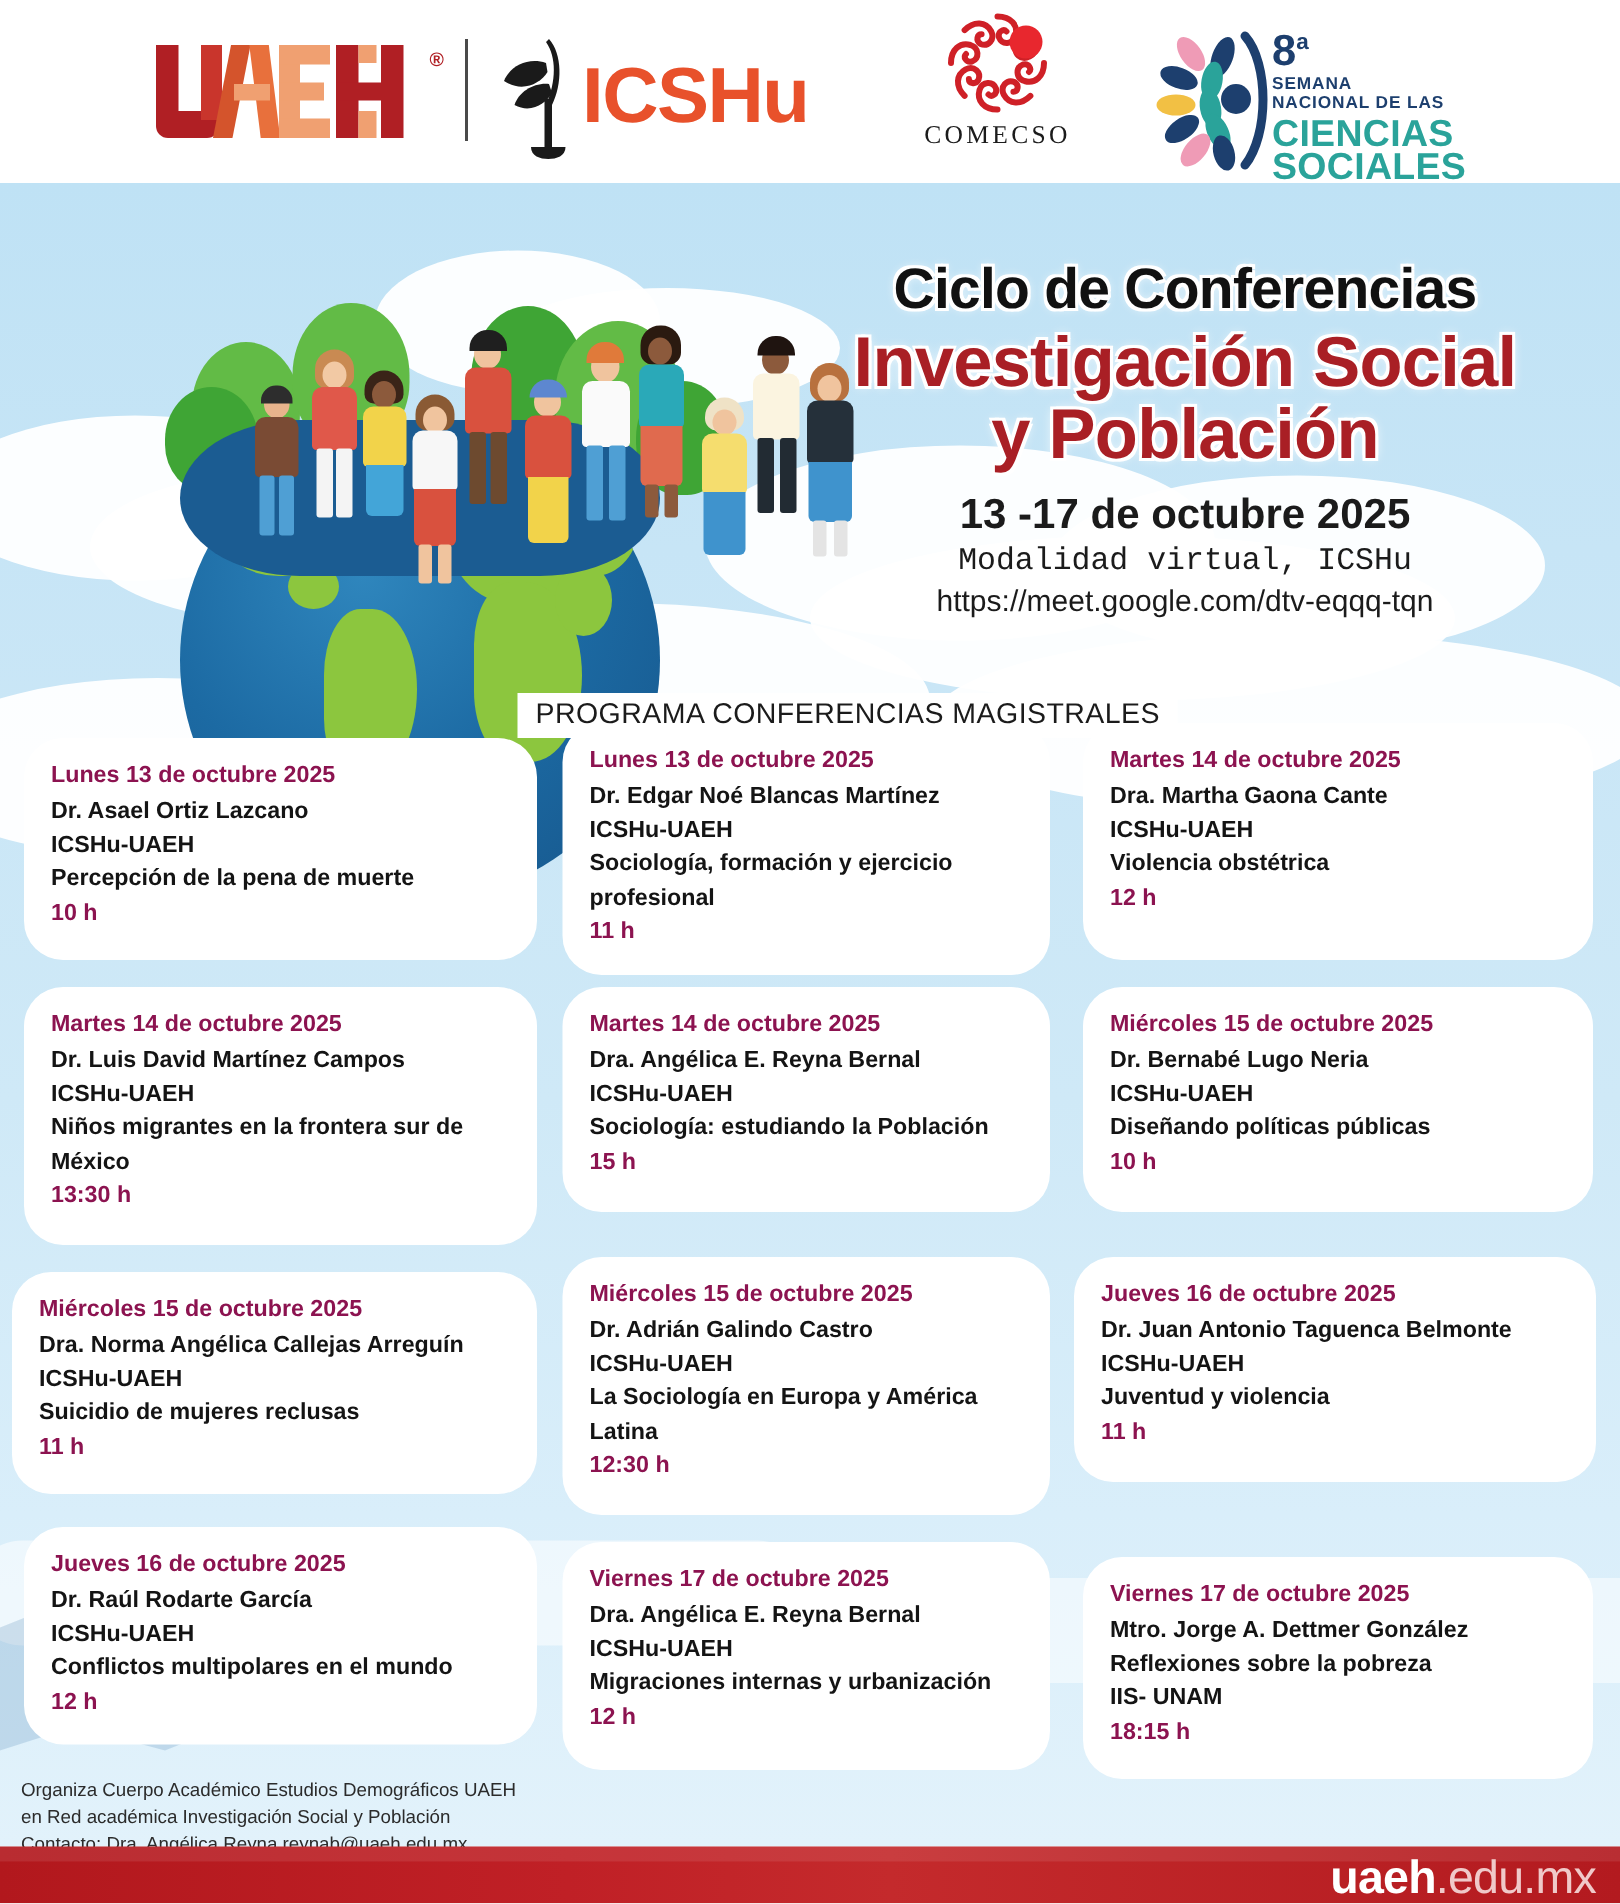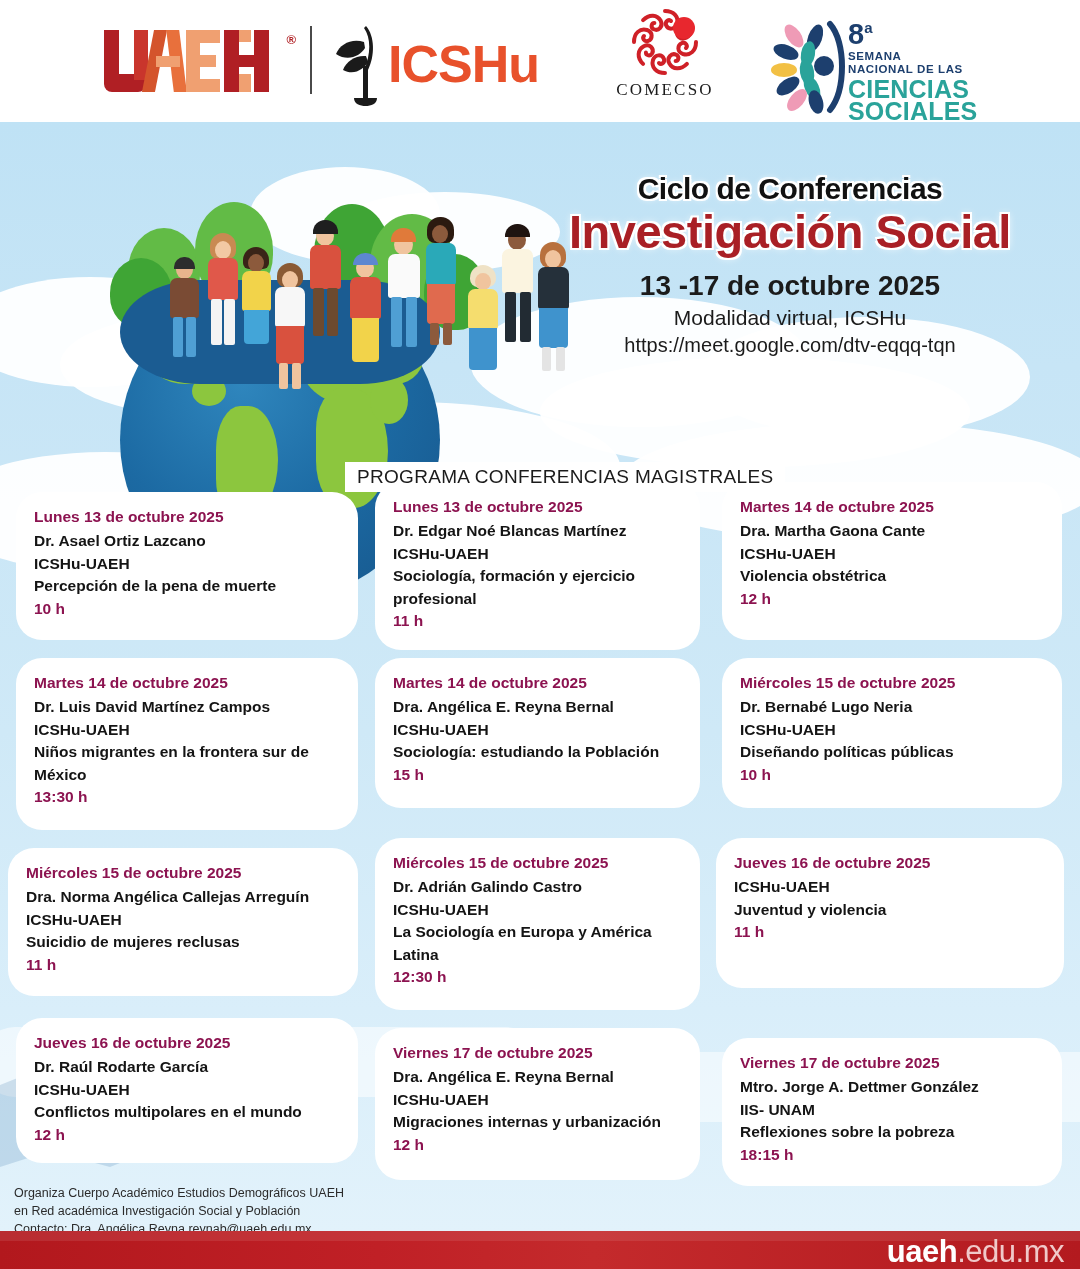--- a/index.html
+++ b/index.html
@@ -49,28 +49,28 @@
       background:#1b5c92;}
   .tree{position:absolute;background:#62bb46;border-radius:50% 50% 45% 45%;}
   .tree.dark{background:#3fa535;}
   .person{position:absolute;}
   .head{position:absolute;border-radius:50%;}
   .body{position:absolute;border-radius:7px 7px 3px 3px;}
   .legs{position:absolute;border-radius:2px;}
 
   
   .titleblock{position:absolute;left:520px;top:50px;width:540px;text-align:center;}
-  .t1{font-size:30px;font-weight:bold;color:#111;letter-spacing:-0.5px;
+  .t1{font-size:38px;font-weight:bold;color:#111;letter-spacing:-0.5px;
       text-shadow:-2px -2px 0 #fff,2px -2px 0 #fff,-2px 2px 0 #fff,2px 2px 0 #fff,0 0 7px #fff;}
   .t2{font-size:47px;font-weight:bold;color:#a91f25;letter-spacing:-0.5px;margin-top:2px;line-height:1.02;
       text-shadow:-2px -2px 0 #fff,2px -2px 0 #fff,-2px 2px 0 #fff,2px 2px 0 #fff,0 0 8px #fff;}
   .t3{font-size:47px;font-weight:bold;color:#a91f25;letter-spacing:-0.5px;line-height:1.02;
       text-shadow:-2px -2px 0 #fff,2px -2px 0 #fff,-2px 2px 0 #fff,2px 2px 0 #fff,0 0 8px #fff;}
   .t4{font-size:28px;font-weight:bold;color:#1b1b1b;margin-top:14px;}
-  .t5{font-size:21px;color:#1b1b1b;margin-top:4px;}
+  .t5{font-size:21px;color:#1b1b1b;margin-top:4px;font-family:Liberation Mono, monospace;}
   .t6{font-size:20px;color:#1b1b1b;margin-top:4px;}
 
   
   .progbanner{position:absolute;left:345px;top:462px;height:26px;background:#ffffff;
      padding:2px 12px;font-size:19px;letter-spacing:.3px;color:#1b1b1b;line-height:26px;z-index:12;}
 
   
   .grid{position:absolute;left:0;top:480px;width:929px;height:720px;z-index:10;}
   .card{position:absolute;background:#ffffff;border-radius:26px;box-sizing:border-box;padding:14px 18px;}
   .c-date{font-size:15.5px;font-weight:bold;color:#8c1350;margin-bottom:2px;line-height:1.45;}
@@ -318,20 +318,21 @@
         <div class="body" style="left:0;top:19px;width:31px;height:42px;background:#25303a;"></div>
         <div class="legs" style="left:1px;top:60px;width:29px;height:40px;background:#3f93cd;border-radius:0 0 4px 4px;"></div>
         <div class="legs" style="left:4px;top:99px;width:9px;height:24px;background:#e4e4e4;"></div>
         <div class="legs" style="left:18px;top:99px;width:9px;height:24px;background:#e4e4e4;"></div>
       </div>
     </div>
 
     <div class="titleblock">
       <div class="t1">Ciclo de Conferencias</div>
       <div class="t2">Investigación Social</div>
+      <div class="t3">y Población</div>
       <div class="t4">13 -17 de octubre 2025</div>
       <div class="t5">Modalidad virtual, ICSHu</div>
       <div class="t6">https://meet.google.com/dtv-eqqq-tqn</div>
     </div>
   </div>
 
   <div class="progbanner">PROGRAMA CONFERENCIAS MAGISTRALES</div>
 
   <div class="grid">
 
@@ -394,20 +395,21 @@
     <div class="card" style="left:375px;top:358px;width:325px;height:172px;">
       <div class="c-date">Miércoles 15 de octubre 2025</div>
       <div class="c-line">Dr. Adrián Galindo Castro</div>
       <div class="c-line">ICSHu-UAEH</div>
       <div class="c-line">La Sociología en Europa y América Latina</div>
       <div class="c-time">12:30 h</div>
     </div>
 
     <div class="card" style="left:716px;top:358px;width:348px;height:150px;">
       <div class="c-date">Jueves 16 de octubre 2025</div>
+      <div class="c-line">Dr. Juan Antonio Taguenca Belmonte</div>
       <div class="c-line">ICSHu-UAEH</div>
       <div class="c-line">Juventud y violencia</div>
       <div class="c-time">11 h</div>
     </div>
 
     <div class="card" style="left:16px;top:538px;width:342px;height:145px;">
       <div class="c-date">Jueves 16 de octubre 2025</div>
       <div class="c-line">Dr. Raúl Rodarte García</div>
       <div class="c-line">ICSHu-UAEH</div>
       <div class="c-line">Conflictos multipolares en el mundo</div>
@@ -418,22 +420,22 @@
       <div class="c-date">Viernes 17 de octubre 2025</div>
       <div class="c-line">Dra. Angélica E. Reyna Bernal</div>
       <div class="c-line">ICSHu-UAEH</div>
       <div class="c-line">Migraciones internas y urbanización</div>
       <div class="c-time">12 h</div>
     </div>
 
     <div class="card" style="left:722px;top:558px;width:340px;height:148px;">
       <div class="c-date">Viernes 17 de octubre 2025</div>
       <div class="c-line">Mtro. Jorge A. Dettmer González</div>
+      <div class="c-line">Reflexiones sobre la pobreza</div>
       <div class="c-line">IIS- UNAM</div>
-      <div class="c-line">Reflexiones sobre la pobreza</div>
       <div class="c-time">18:15 h</div>
     </div>
   </div>
 
   <div class="organiza">
     <div>Organiza Cuerpo Académico Estudios Demográficos UAEH</div>
     <div>en Red académica Investigación Social y Población</div>
     <div>Contacto: Dra. Angélica Reyna reynab@uaeh.edu.mx</div>
   </div>
 

